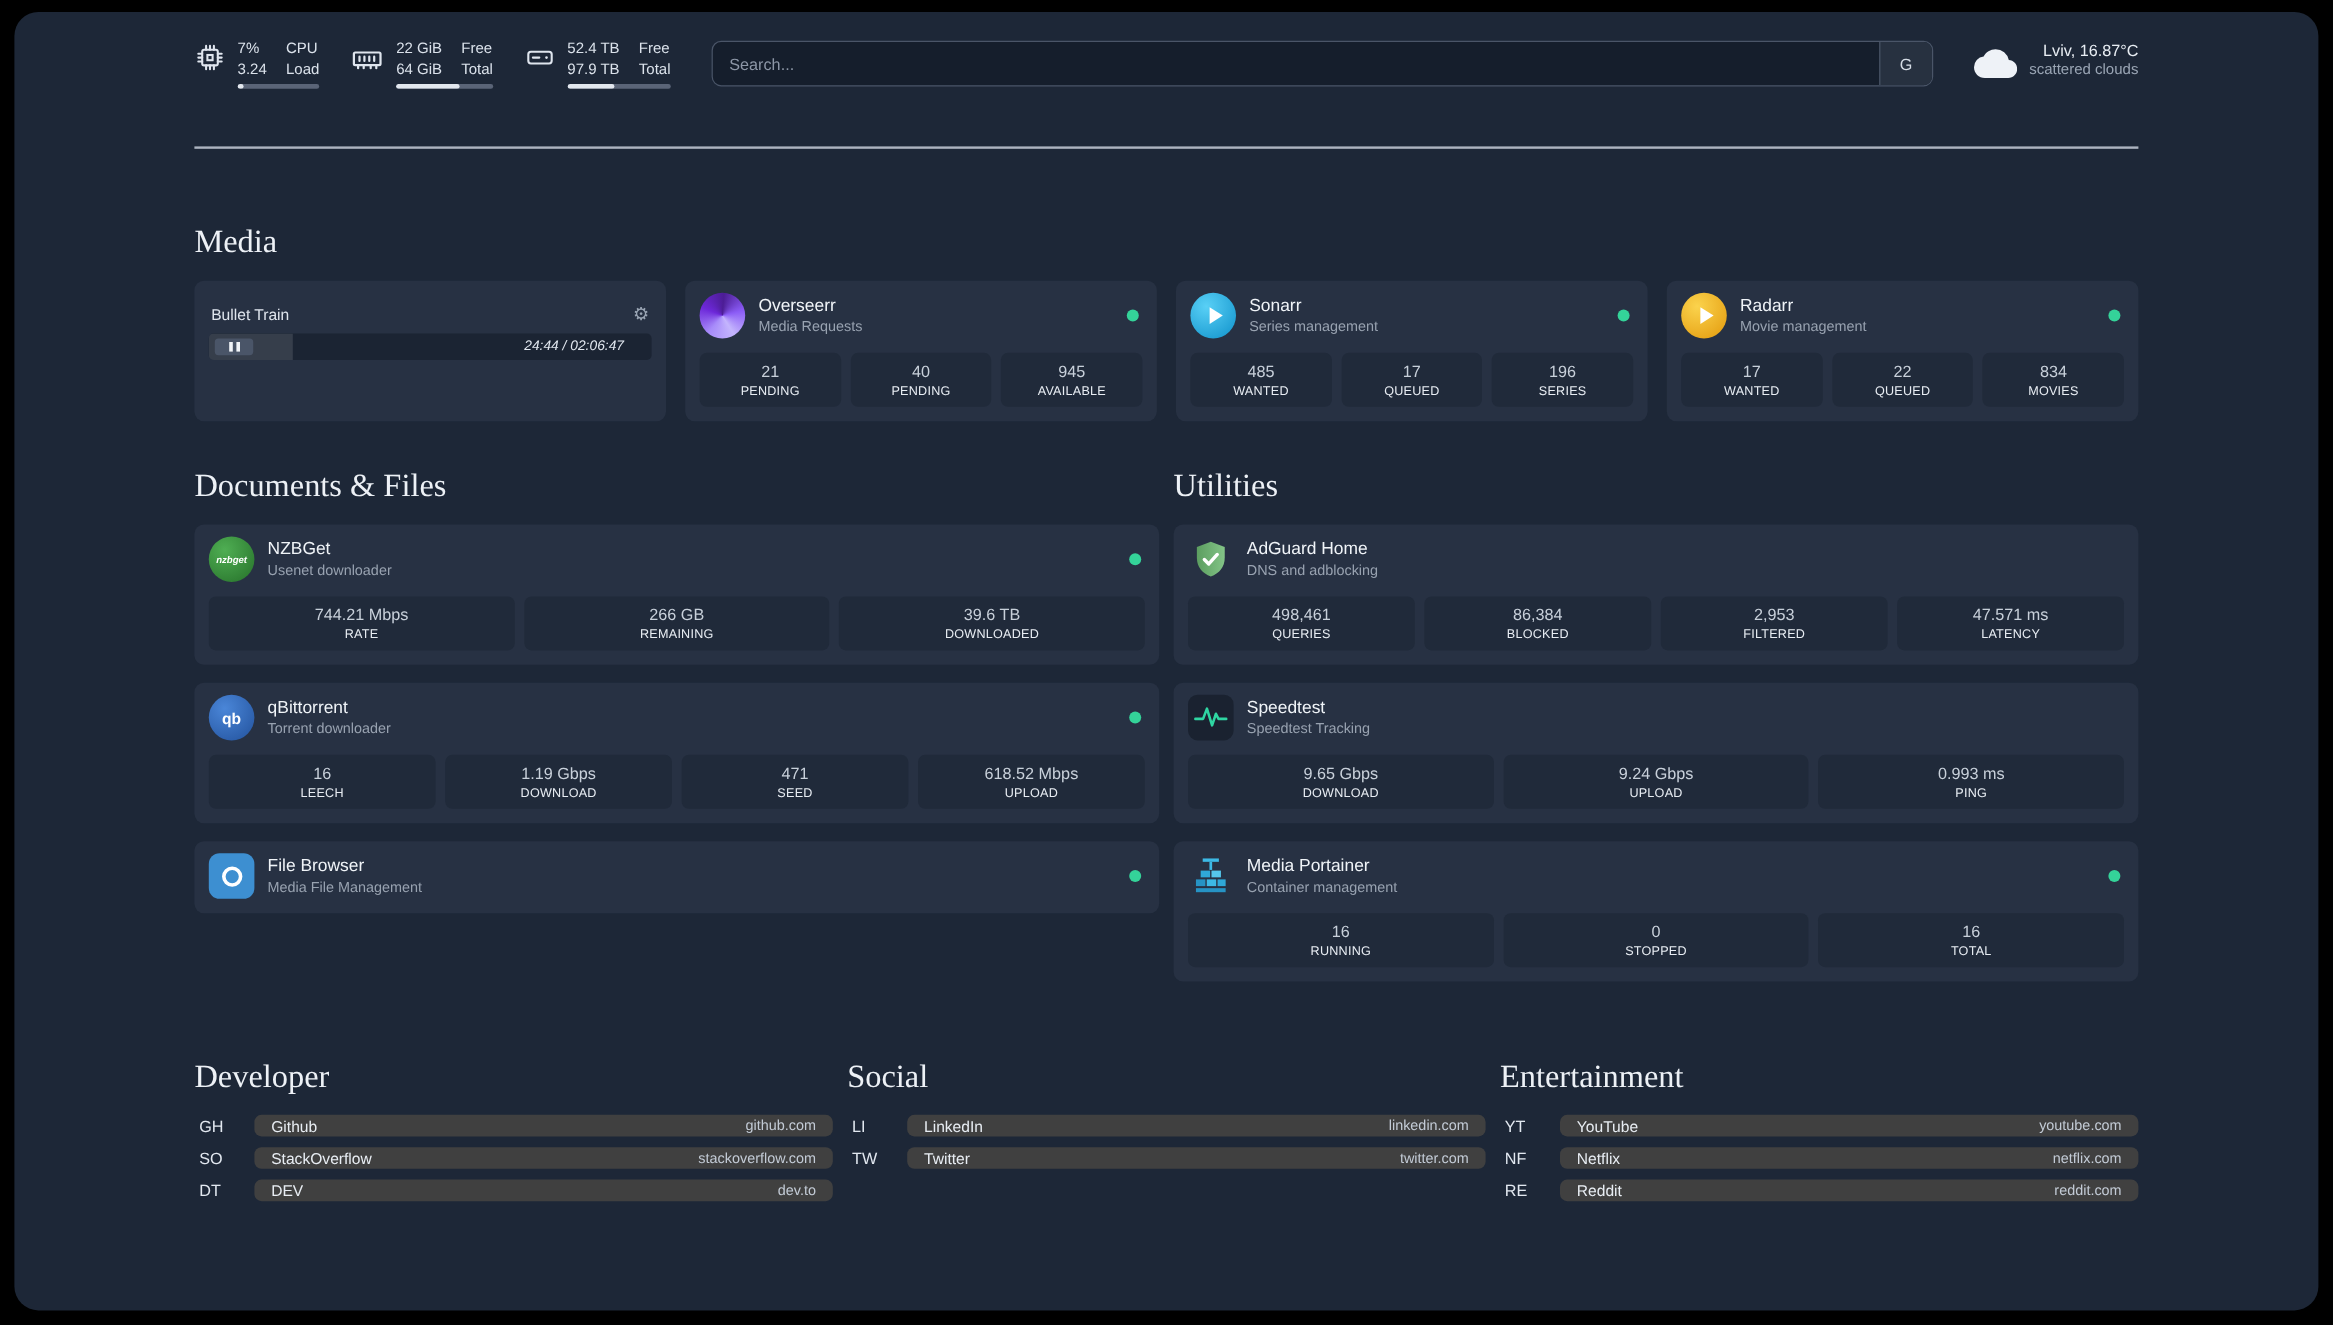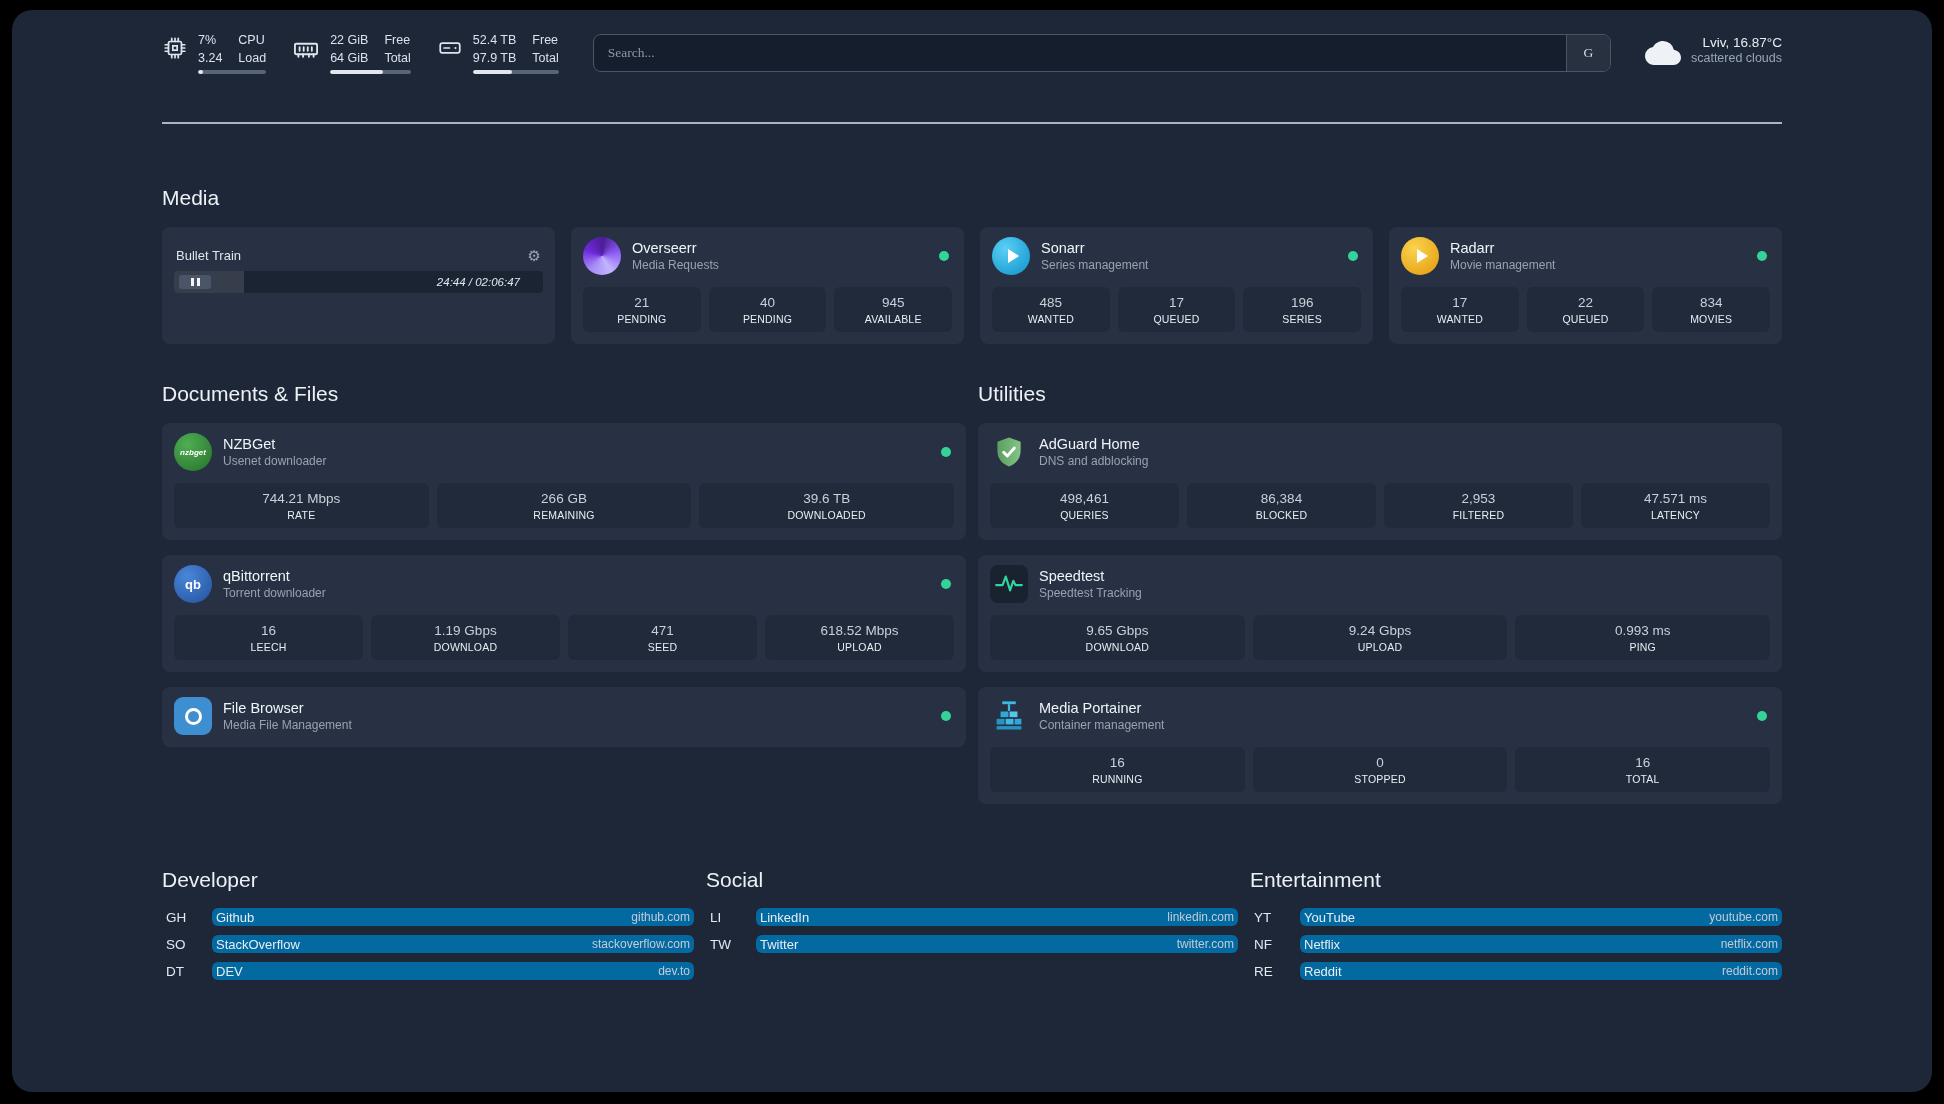--- a/index.html
+++ b/index.html
@@ -7,32 +7,32 @@
   .page { position:absolute; top:10px; left:12px; right:12px; bottom:12px; border-radius:20px; background:#1d2737; overflow:hidden; }
   .container { width:1620px; margin:0 auto; }
 
   
   .topbar { display:flex; align-items:center; margin-top:22px; gap:26px; }
   .resource { display:flex; align-items:flex-start; gap:10px; }
   .res-icon { margin-top:3px; display:flex; }
   .res-grid { display:grid; grid-template-columns:auto auto; column-gap:16px; row-gap:1px; font-size:12.5px; color:#dbe2eb; line-height:1.32; }
   .res-bar { height:4px; background:#5a6477; border-radius:2px; margin-top:4px; overflow:hidden; }
   .res-fill { display:block; height:100%; background:#e2e7ee; border-radius:2px; }
-  .search { flex:1; display:flex; height:38px; margin:0 8px; border:1px solid #4a5568; border-radius:8px; overflow:hidden; background:#151e2c;font-family:Liberation Serif, serif; }
+  .search { flex:1; display:flex; height:38px; margin:0 8px; border:1px solid #4a5568; border-radius:8px; overflow:hidden; background:#151e2c; }
   .search input { flex:1; background:transparent; border:0; outline:none; color:#dde3ec; font-size:13.5px; padding:0 14px; font-family:inherit; }
   .search input::placeholder { color:#8d97a7; }
   .search-btn { width:44px; border:0; border-left:1px solid #4a5568; background:#273140; color:#d6dde6; font-size:13.5px; cursor:pointer; font-family:inherit; }
   .weather { display:flex; align-items:flex-start; gap:10px; }
   .weather-text { text-align:right; }
   .weather-loc { font-size:13.5px; color:#e8edf3; }
   .weather-cond { font-size:12.5px; color:#9aa5b4; margin-top:1px; }
   .divider { border:0; height:2px; background:#c6cdd8; opacity:.85; margin-top:48px; }
 
   
-  .section-title { font-size:21px; font-weight:500; color:#edf1f6; }
+  .section-title { font-size:27px; font-weight:500; color:#edf1f6;font-family:Liberation Serif, serif; }
   .media-section { margin-top:62px; }
   .media-row { margin-top:17px; display:grid; grid-template-columns:repeat(4,1fr); gap:16px; }
   .cols { display:grid; grid-template-columns:1fr 1fr; gap:12px; margin-top:38px; align-items:start; }
   .col .section-title { margin-bottom:17px; }
   .col .card + .card { margin-top:15px; }
 
   
   .card { background:#273143; border-radius:8px; padding:10px 12px 12px; cursor:pointer; }
   .card-head { display:flex; align-items:center; gap:11px; }
   .svc-name { font-size:14.5px; color:#f0f4f8; }
@@ -68,21 +68,21 @@
   .qb-text { font-size:13px; font-weight:700; color:#fff; }
   .app-icon.filebrowser { background:#3d8fd1; border-radius:9px; }
   .fb-ring { width:17px; height:17px; border:3.5px solid #fff; border-radius:50%; }
   .app-icon.speedtest { background:#1a2230; border-radius:8px; }
 
   
   .bookmarks { display:grid; grid-template-columns:1fr 1fr 1fr; gap:12px; margin-top:64px; align-items:start; padding-bottom:40px; }
   .bm-col .section-title { margin-bottom:16px; }
   .bm-item { display:flex; align-items:center; height:18px; margin-bottom:9px; }
   .bm-abbr { width:50px; flex:0 0 auto; font-size:13.5px; color:#e2e8f0; padding-left:4px; }
-  .bm-pill { flex:1; display:flex; align-items:center; height:100%; background:#0369a1; border-radius:6px; padding:0 4px; cursor:pointer; }
+  .bm-pill { flex:1; display:flex; align-items:center; height:100%; background:#404040; border-radius:6px; padding:0 14px; cursor:pointer; }
   .bm-name { font-size:13px; color:#e8edf3; }
   .bm-url { margin-left:auto; font-size:12px; color:#c3cbd6; }
 </style>
 </head>
 <body>
 
 <div class="page">
 <div class="container">
 
   <header class="topbar">

